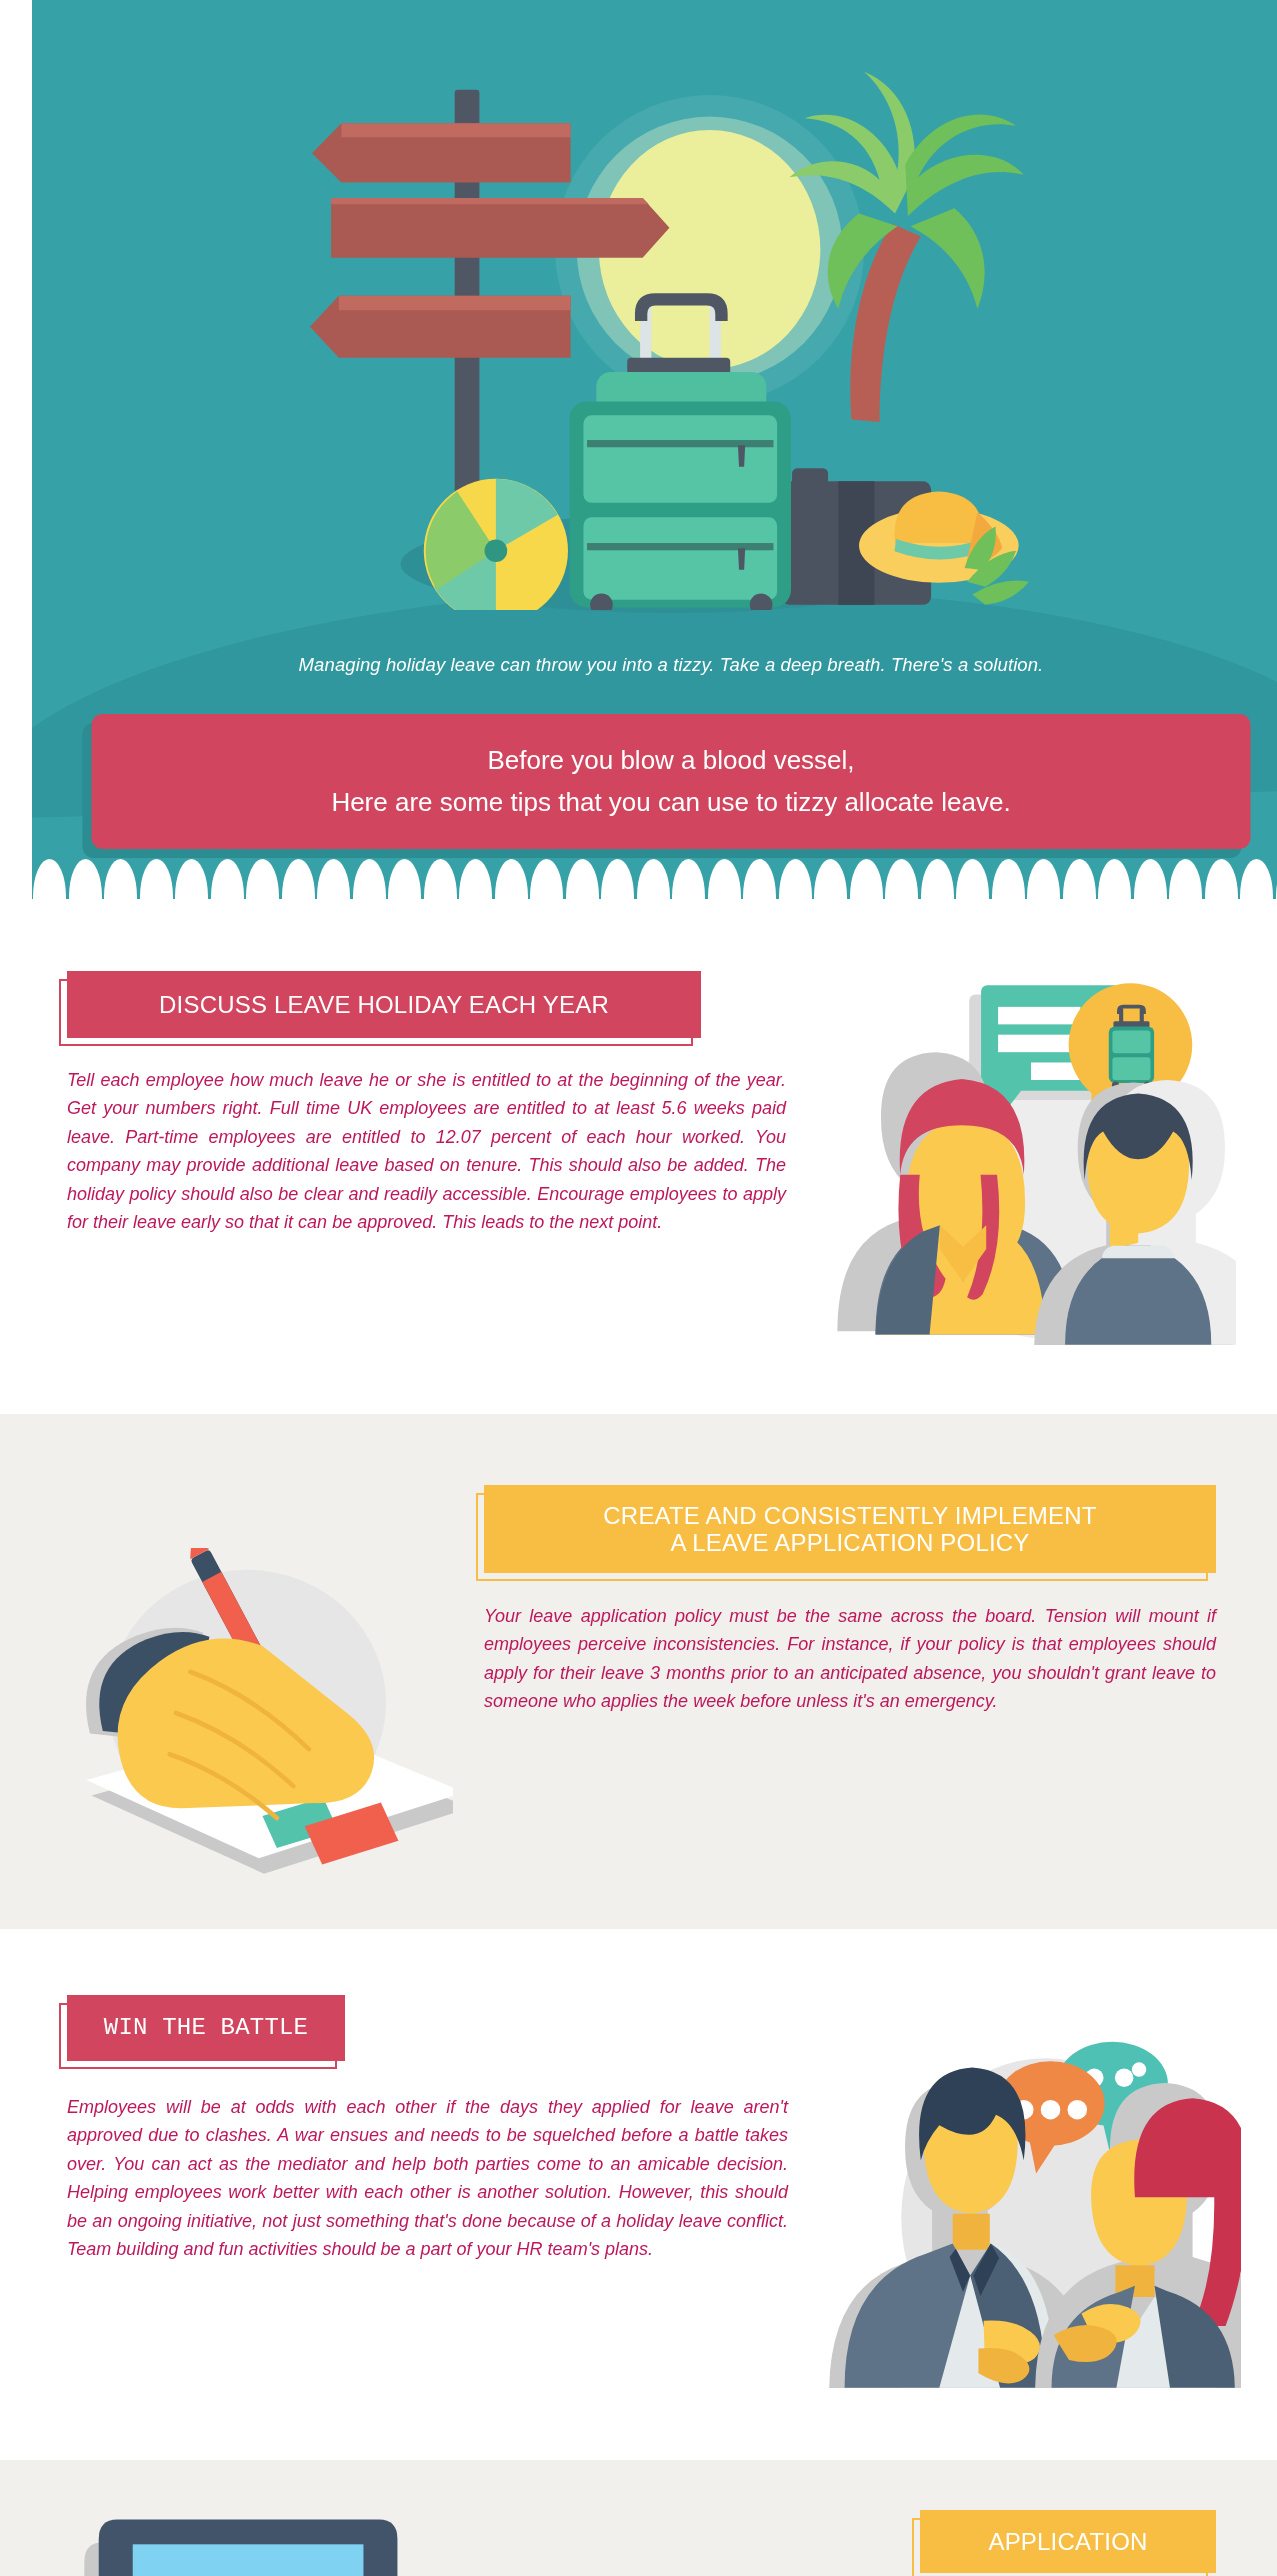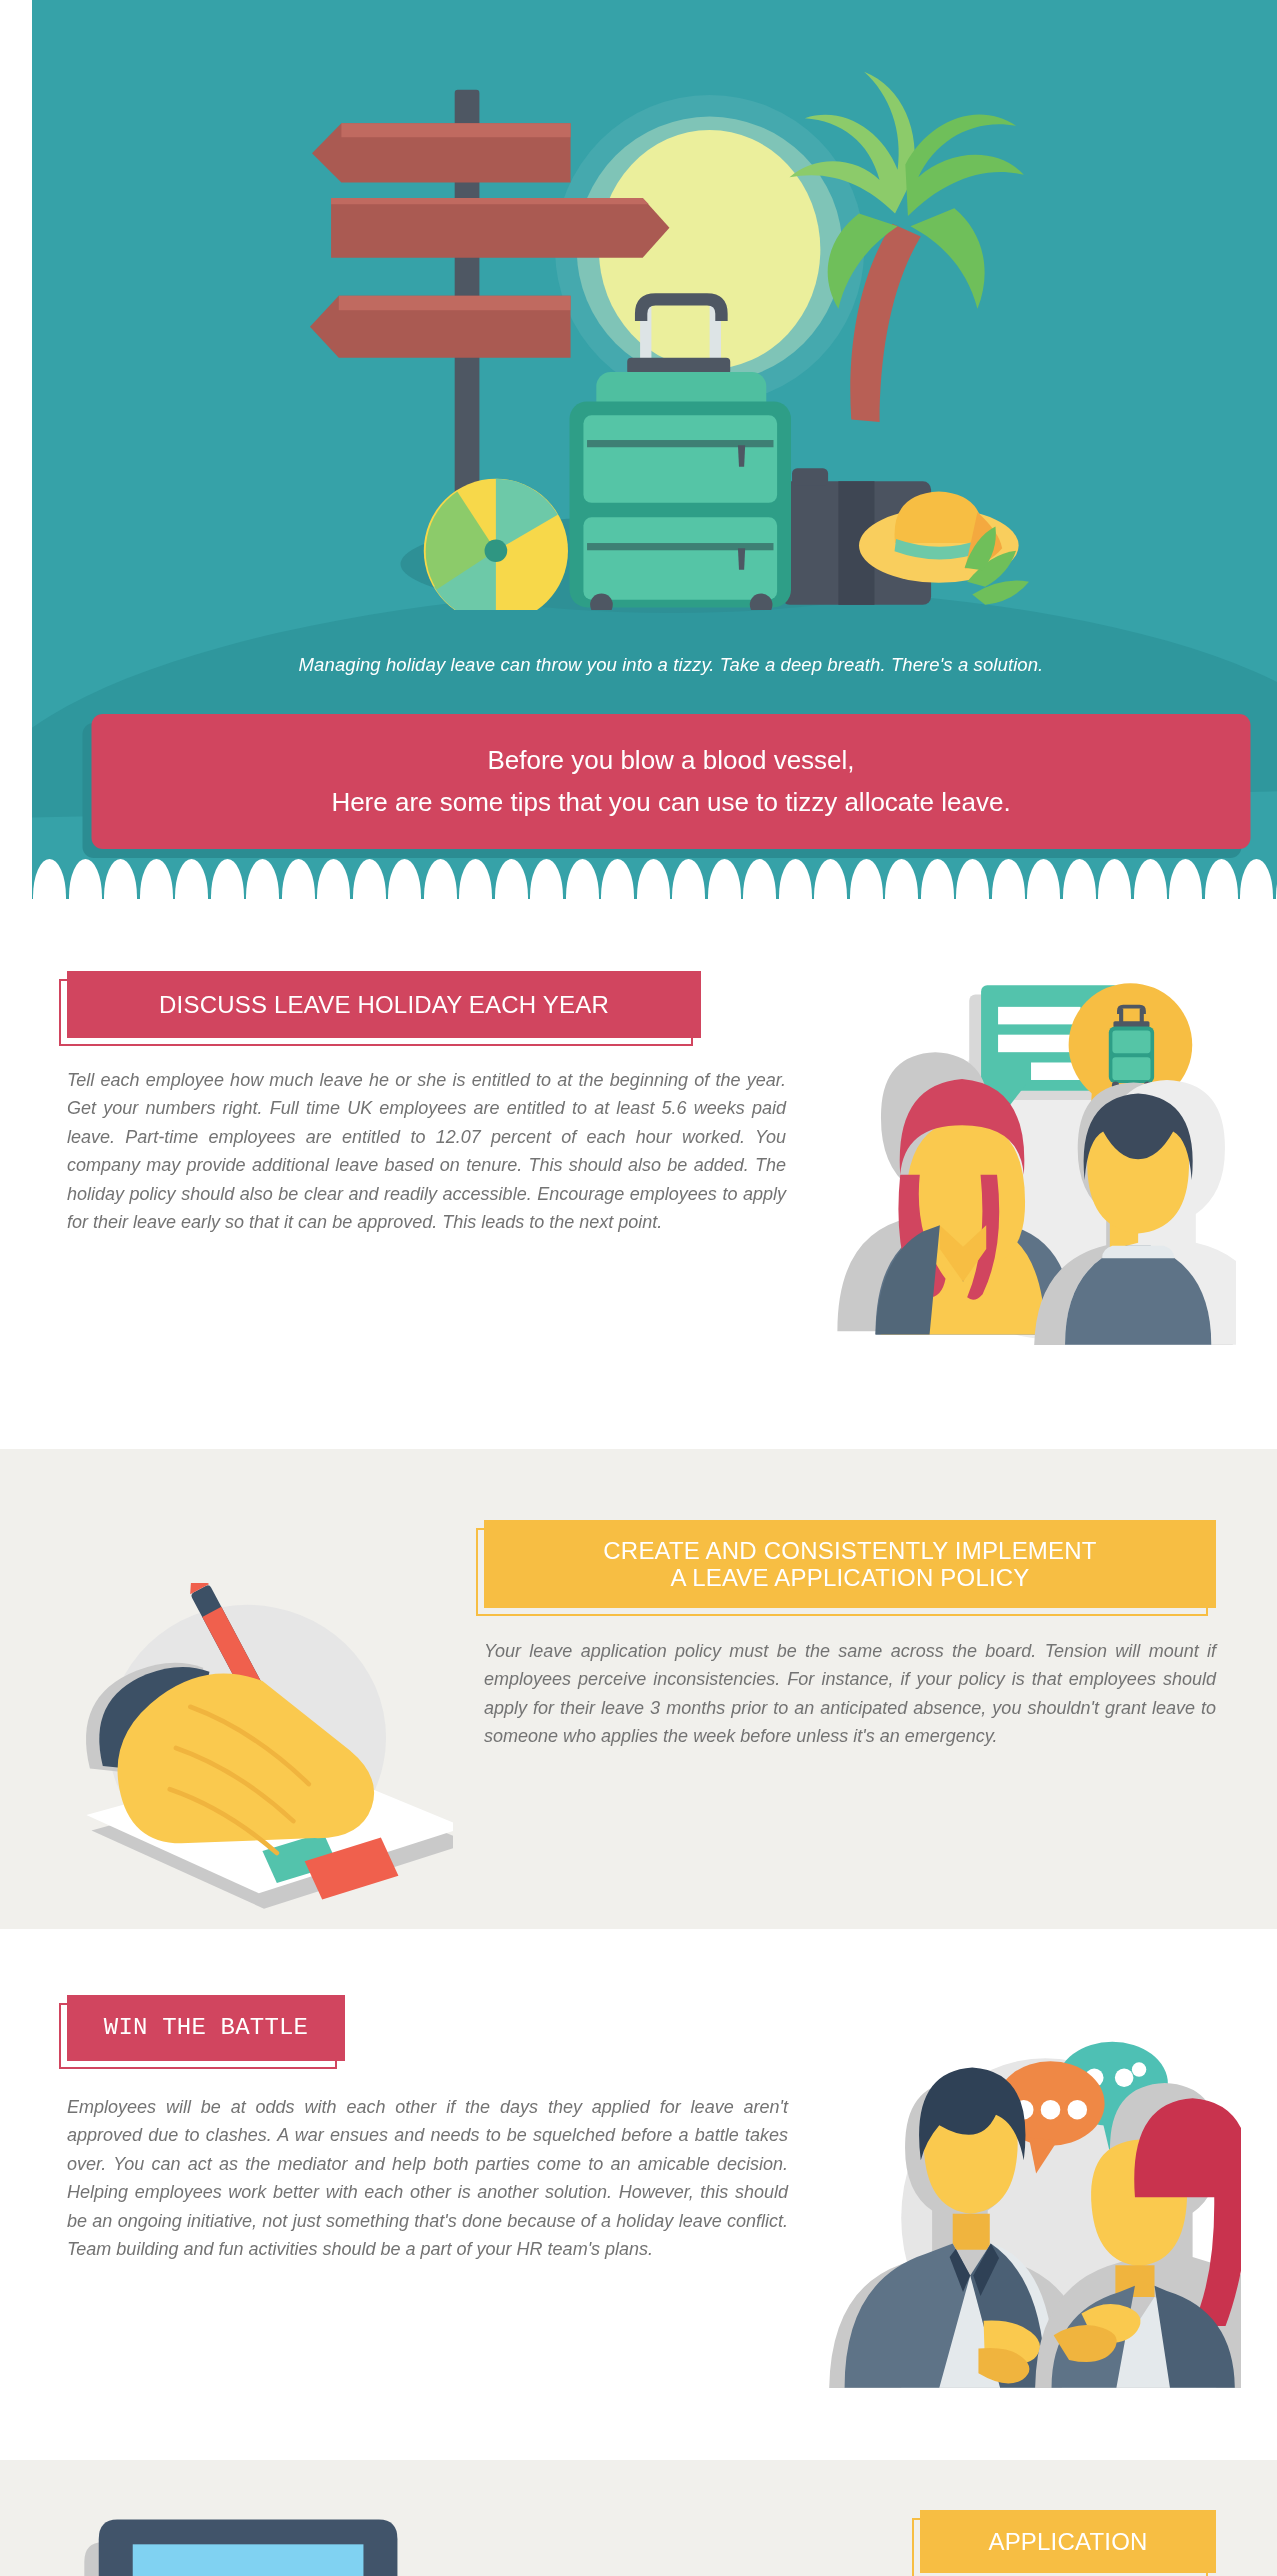--- a/index.html
+++ b/index.html
@@ -68,21 +68,21 @@
   .tagbox .front span {
     color:#ffffff; font-size:24px; line-height:1.13; text-align:center;
     letter-spacing:0.2px; white-space:pre-line;
   }
   .tag-red .front { background:#D1455F; }
   .tag-red .under { border-color:#D1455F; }
   .tag-yellow .front { background:#F7BE43; }
   .tag-yellow .under { border-color:#F7BE43; }
 
   .body-text {
-    position:absolute; color:#737373; font-size:18px; line-height:1.58;
+    position:absolute; color:#be185d; font-size:18px; line-height:1.58;
     font-style:italic; text-align:justify;
   }
   .art { position:absolute; }
 </style>
 </head>
 <body>
 
 <div class="page">
 
   <div class="hero">
@@ -263,21 +263,21 @@
             <path d="M512 430 q-10 -130 98 -136 q108 6 98 136 q-8 106 -98 114 q-90 -8 -98 -114 Z" fill="#FAC94E"></path>
             <path d="M506 440 q-16 -160 104 -168 q120 8 104 168 q-6 -78 -36 -94 q-30 54 -68 54 q-38 0 -68 -54 q-30 16 -36 94 Z" fill="#3C4A5C"></path>
             <path d="M468 760 q0 -150 118 -192 l48 0 q118 42 118 192 Z" fill="#5E7387"></path>
             <path d="M560 568 l100 0 q20 6 20 24 l-140 0 q0 -18 20 -24 Z" fill="#E4E9EC"></path>
           </g>
         </svg>
       </div>
     </div>
   </div>
 
-  <div class="sec cream" style="top:1414px; height:515px;margin-top:35px;">
+  <div class="sec cream" style="top:1414px; height:515px;">
     <div class="sec-inner">
       <div class="tagbox tag-yellow" style="right:62px; top:71px; width:732px; height:88px;">
         <div class="under"></div>
         <div class="front">
             <span>CREATE AND CONSISTENTLY IMPLEMENT
 A LEAVE APPLICATION POLICY</span>
           </div>
       </div>
 
       <div class="body-text" style="right:62px; top:188px; width:732px;">Your leave application policy must be the same across the board. Tension will mount if employees perceive inconsistencies. For instance, if your policy is that employees should apply for their leave 3 months prior to an anticipated absence, you shouldn't grant leave to someone who applies the week before unless it's an emergency.</div>

